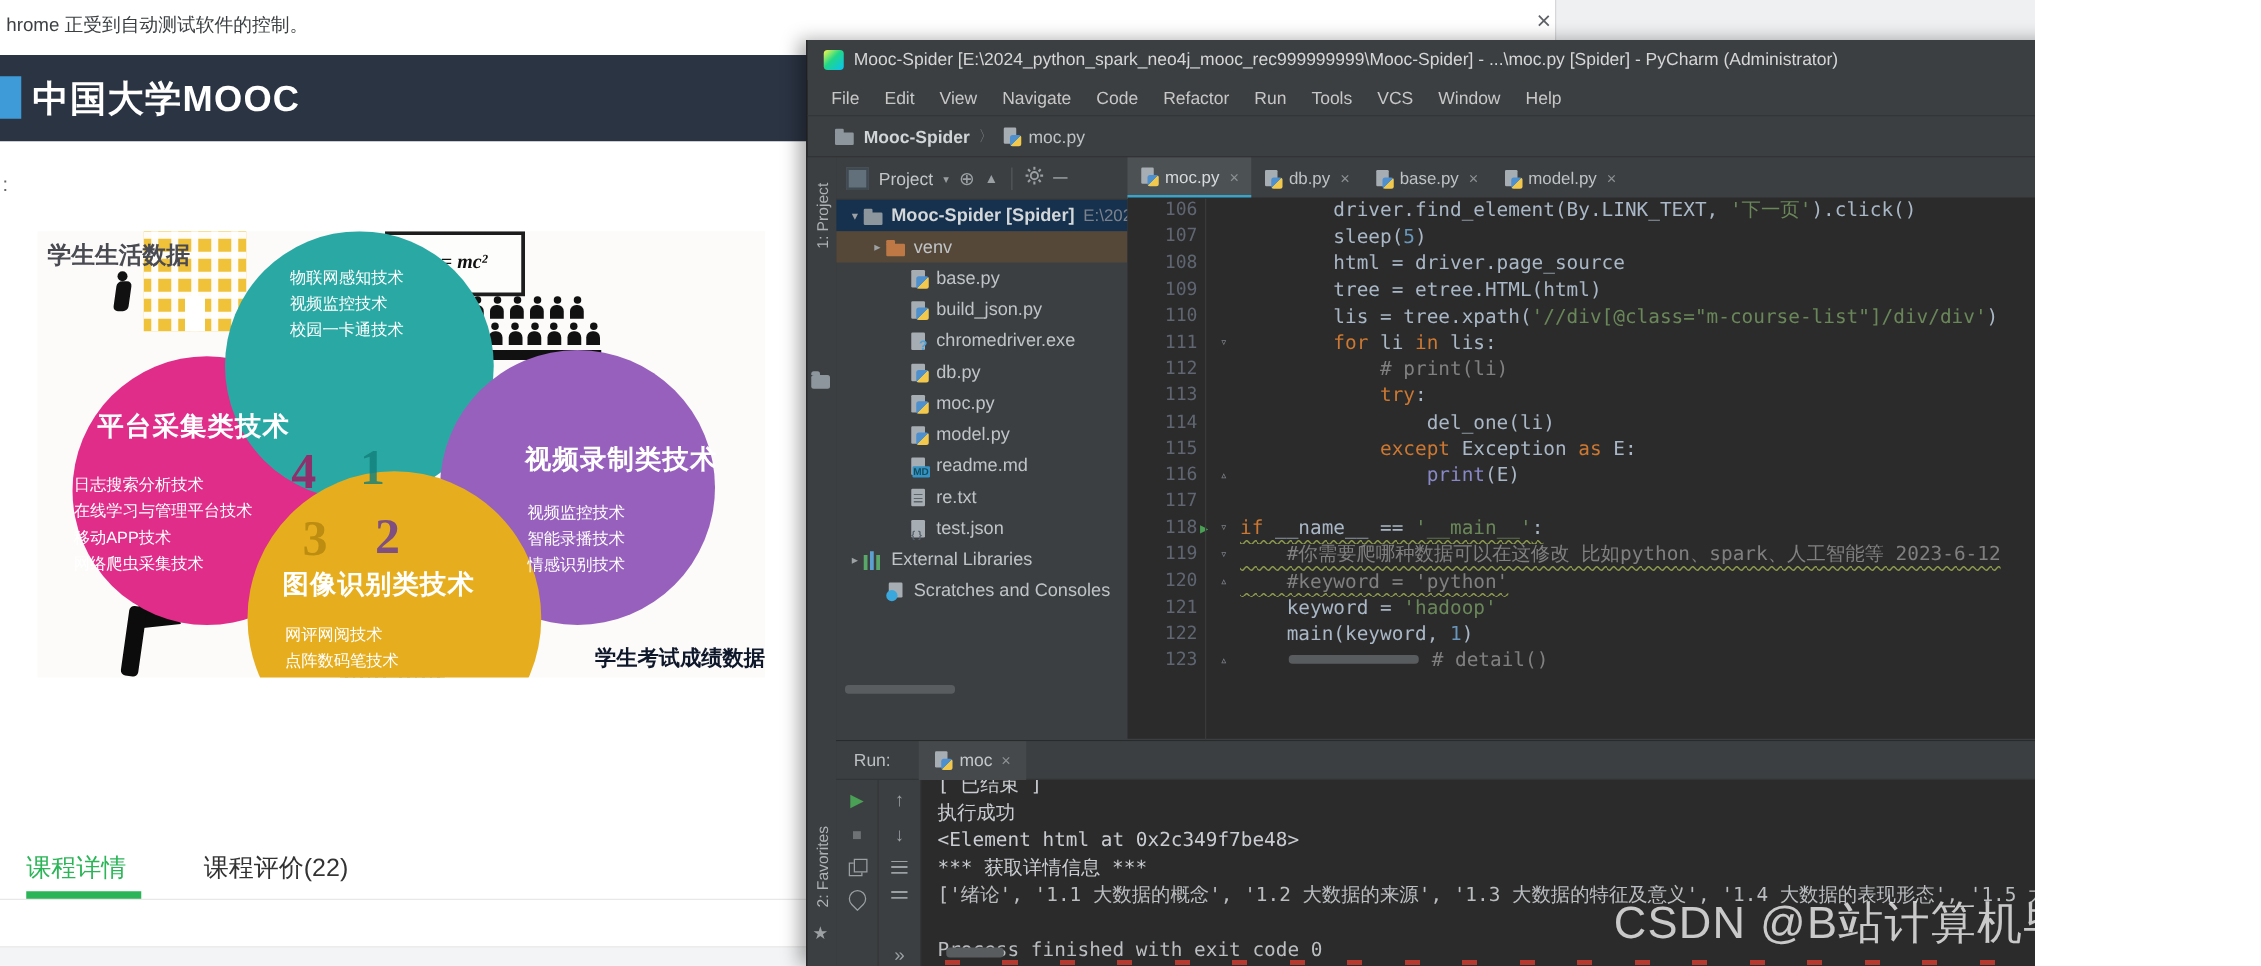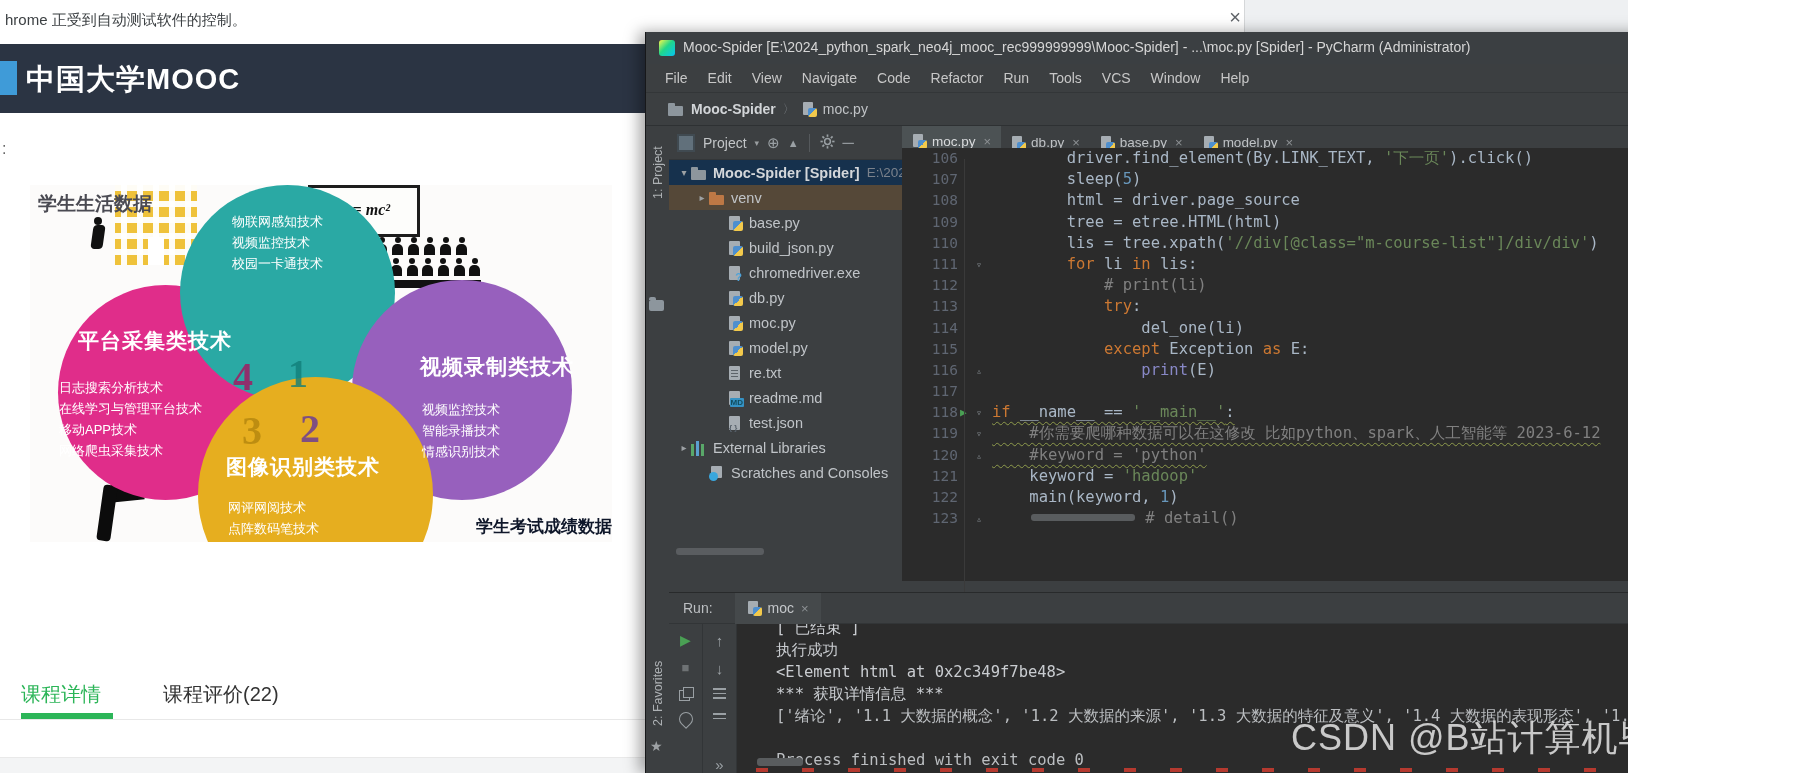--- a/index.html
+++ b/index.html
@@ -124,21 +124,21 @@
 
   
   .tabsbar{left:256px;top:94px;width:908px;height:33px;background:#3c3f41;border-bottom:1px solid #323537;display:flex;}
   .etab{display:flex;align-items:center;gap:6px;padding:0 10px;height:33px;box-sizing:border-box;color:#bfc2c5;font-size:13.5px;}
   .etab.active{background:#4c5254;border-bottom:3px solid #3aa3c9;color:#d8dadc;}
   .etab .x{color:#8d9194;font-size:13px;margin-left:2px;}
   .tab-ic{position:relative;width:14px;height:14px;}
   .tab-ic:before{content:"";position:absolute;left:1px;top:0;width:10px;height:13px;background:#a6adb3;border-radius:1px;}
   .tab-ic:after{content:"";position:absolute;right:-1px;bottom:-1px;width:9px;height:9px;border-radius:2px;background:linear-gradient(135deg,#4e8fce 0 50%,#f2c94c 50% 100%);}
 
-  .editor{left:256px;top:116px;width:908px;height:433px;background:#2b2b2b;overflow:hidden;}
+  .editor{left:256px;top:126px;width:908px;height:433px;background:#2b2b2b;overflow:hidden;}
   .code-line{position:relative;height:21.2px;line-height:21.2px;white-space:pre;font-family:"DejaVu Sans Mono",monospace;font-size:15.5px;display:flex;}
   .gutter{flex:0 0 62px;text-align:right;color:#5f6672;padding-right:6px;box-sizing:border-box;font-size:14.5px;}
   .foldcol{flex:0 0 28px;color:#7c8287;font-size:10px;position:relative;}
   .fold{position:absolute;left:12px;top:0;}
   .runarrow{position:absolute;left:-4px;top:0;color:#4aa054;font-size:11px;}
   .ctext{flex:1;}
   .pl{color:#a9b7c6;} .kw{color:#cc7832;} .st{color:#6a8759;} .nu{color:#6897bb;} .co{color:#808080;} .bi{color:#8888c6;}
   .wavy .ctext span{text-decoration:underline;text-decoration-style:wavy;text-decoration-color:#8f9b4c;text-underline-offset:4px;text-decoration-thickness:1px;}
   .gutter-border{left:318px;top:127px;width:1px;height:433px;background:#3a3a3a;}
   .ed-hscroll{display:inline-block;width:104px;height:7px;background:#595c5e;border-radius:3px;margin:0 10px 3px 2px;vertical-align:middle;}
@@ -156,21 +156,21 @@
   .rt-sq{position:relative;width:13px;height:13px;}
   .rt-sq:before{content:"";position:absolute;left:0;top:3px;width:9px;height:9px;border:1.5px solid #9aa0a4;}
   .rt-sq:after{content:"";position:absolute;left:4px;top:0px;width:9px;height:9px;border:1.5px solid #9aa0a4;background:#3c3f41;}
   .rt-pin{width:12px;height:12px;border:1.5px solid #9aa0a4;border-radius:50% 50% 50% 0;transform:rotate(-45deg);}
   .rt-arrow{color:#9aa0a4;font-size:15px;}
   .rt-lines{width:13px;height:11px;background:repeating-linear-gradient(0deg,#9aa0a4 0 1.5px,transparent 1.5px 4.5px);}
   .rt-more{color:#9aa0a4;font-size:15px;margin-top:26px;}
   .console{left:91px;top:592px;width:1073px;height:181px;background:#2b2b2b;overflow:hidden;}
   .con-line{height:22px;line-height:22px;white-space:pre;font-family:"DejaVu Sans Mono",monospace;font-size:15.5px;color:#c9ccd0;}
   .con-line.sys{color:#bbbec1;}
-  .console-inner{margin-top:-7px;padding-left:13px;margin-left:26px;}
+  .console-inner{margin-top:-7px;padding-left:13px;}
   .con-hscroll{left:111px;top:758px;width:46px;height:8px;background:#595c5e;border-radius:3px;}
   .red-ticks{left:110px;top:768px;width:1054px;height:4px;background:repeating-linear-gradient(90deg,rgba(205,60,48,.85) 0 12px,transparent 12px 46px);}
   .watermark{left:645px;top:682px;font-size:36px;color:#ececec;opacity:.82;white-space:nowrap;font-weight:normal;letter-spacing:1px;z-index:9;}
 </style>
 </head>
 <body>
 
 <div class="stage">
 
   <div class="abs infobar">
@@ -367,29 +367,29 @@
             <span class="ic ic-page ic-py"></span>
             <span class="tree-label">moc.py</span>
           </div>
           <div class="tree-row" style="padding-left: 44px;">
             <span class="tw-arrow"></span>
             <span class="ic ic-page ic-py"></span>
             <span class="tree-label">model.py</span>
           </div>
           <div class="tree-row" style="padding-left: 44px;">
             <span class="tw-arrow"></span>
-            <span class="ic ic-page ic-txt"></span>
-            <span class="tree-label">re.txt</span>
-          </div>
-          <div class="tree-row" style="padding-left: 44px;">
-            <span class="tw-arrow"></span>
             <span class="ic ic-page">
               <span class="ic-badge">MD</span>
             </span>
             <span class="tree-label">readme.md</span>
+          </div>
+          <div class="tree-row" style="padding-left: 44px;">
+            <span class="tw-arrow"></span>
+            <span class="ic ic-page ic-txt"></span>
+            <span class="tree-label">re.txt</span>
           </div>
           <div class="tree-row" style="padding-left: 44px;">
             <span class="tw-arrow"></span>
             <span class="ic ic-page ic-json"></span>
             <span class="tree-label">test.json</span>
           </div>
           <div class="tree-row" style="padding-left: 8px;">
             <span class="tw-arrow">▸</span>
             <span class="ic ic-lib">
               <i></i>

